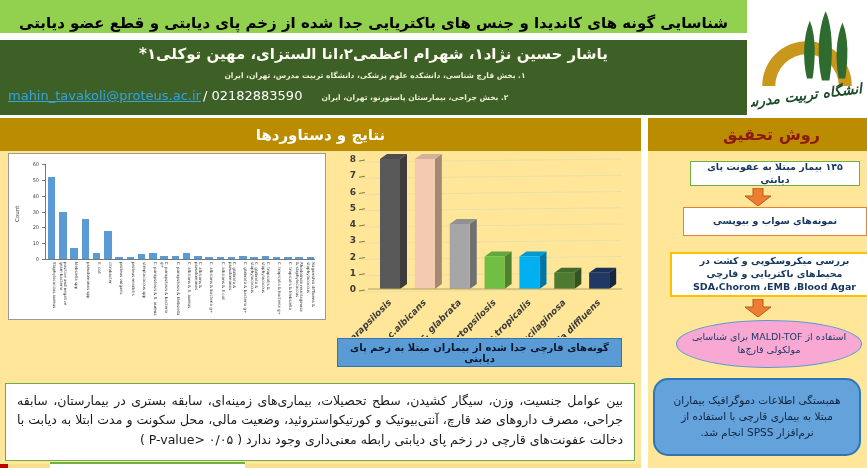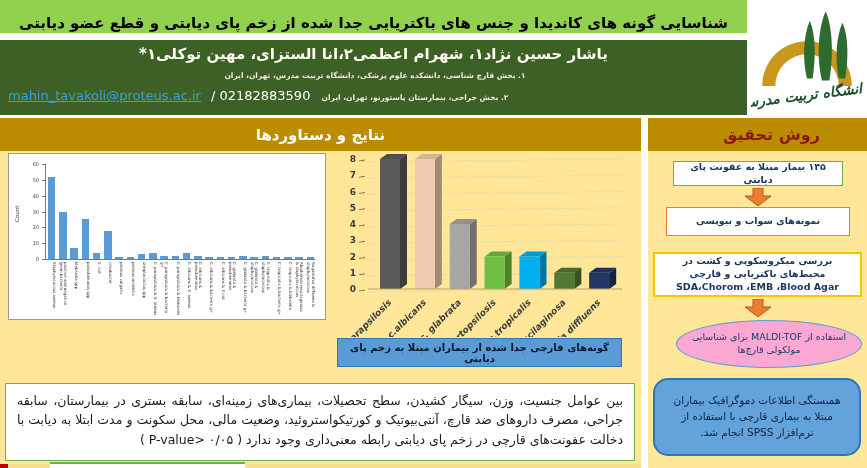--- a/index.html
+++ b/index.html
@@ -12,21 +12,21 @@
   .title-bar span{font-size:15px;font-weight:bold;color:#000;margin-top:12px;}
   .author-band{position:absolute;left:0;top:40px;width:747px;height:75px;background:#3D6026;}
   .authors{position:absolute;top:5px;left:0;width:100%;text-align:center;direction:rtl;
            color:#FFFDF2;font-weight:bold;font-size:15px;}
   .affil1{position:absolute;top:31px;left:160px;width:430px;text-align:center;direction:rtl;
           color:#EFEDD6;font-size:7.5px;font-weight:bold;}
   .affil2{position:absolute;top:53px;left:290px;width:250px;text-align:center;direction:rtl;
           color:#EFEDD6;font-size:7.5px;font-weight:bold;}
   .contact{position:absolute;left:8px;top:48px;direction:ltr;font-size:13px;white-space:nowrap;}
   .contact a{color:#35A3DC;text-decoration:underline;}
-  .contact span{color:#fff;margin-left:10px;}
+  .contact span{color:#fff;margin-left:2px;}
   .logo-box{position:absolute;left:747px;top:0;width:120px;height:115px;background:#fff;
             display:flex;align-items:center;justify-content:center;}
 
   
   .sec-header{position:absolute;height:33px;background:#BB8B00;display:flex;align-items:center;
               justify-content:center;direction:rtl;}
   .results-header{left:0;top:118px;width:641px;}
   .results-header span{color:#fff;font-weight:bold;font-size:15px;}
   .methods-header{left:648px;top:118px;width:247px;}
   .methods-header span{color:#8B1A10;font-weight:bold;font-size:16px;}
@@ -60,21 +60,21 @@
                 font-size:12.5px;color:#1a1a1a;line-height:1.55;padding:7px 11px;}
   .bottom-strip{position:absolute;left:0;top:311px;width:641px;height:6px;}
   .bs-red{position:absolute;left:0;top:2px;width:8px;height:4px;background:#C00000;}
   .bs-yellow1{position:absolute;left:8px;top:2px;width:42px;height:4px;background:#F7DF8E;}
   .bs-white{position:absolute;left:50px;top:0;width:195px;height:6px;background:#fff;border-top:2px solid #6FAF46;box-sizing:border-box;}
   .bs-yellow2{position:absolute;left:245px;top:2px;width:396px;height:4px;background:#F7DF8E;}
 
   
   .m-box{position:absolute;background:#fff;box-sizing:border-box;display:flex;align-items:center;
          justify-content:center;text-align:center;direction:rtl;color:#17375E;font-weight:bold;
-         font-size:9.5px;line-height:1.35;padding:2px 4px;}
+         font-size:9.5px;line-height:1.35;padding:2px 4px;margin-left:17px;}
   .m-box1{left:25px;top:10px;width:170px;height:25px;border:1.5px solid #70AD47;}
   .m-box2{left:18px;top:56px;width:184px;height:29px;border:1.5px solid #ED7D31;}
   .m-box3{left:5px;top:101px;width:209px;height:45px;border:2px solid #FFC000;}
   .m-ellipse{position:absolute;left:28px;top:169px;width:186px;height:48px;background:#f9a8d4;
              border:1.5px solid #5B9BD5;border-radius:50%;display:flex;align-items:center;
              justify-content:center;text-align:center;direction:rtl;color:#17375E;
              font-size:9.5px;line-height:1.35;padding:2px 10px;box-sizing:border-box;}
   .m-blue{position:absolute;left:5px;top:227px;width:208px;height:78px;background:#63A2DB;
           border:2px solid #2E75B6;border-radius:15px;box-sizing:border-box;display:flex;
           align-items:center;justify-content:center;text-align:center;direction:rtl;

